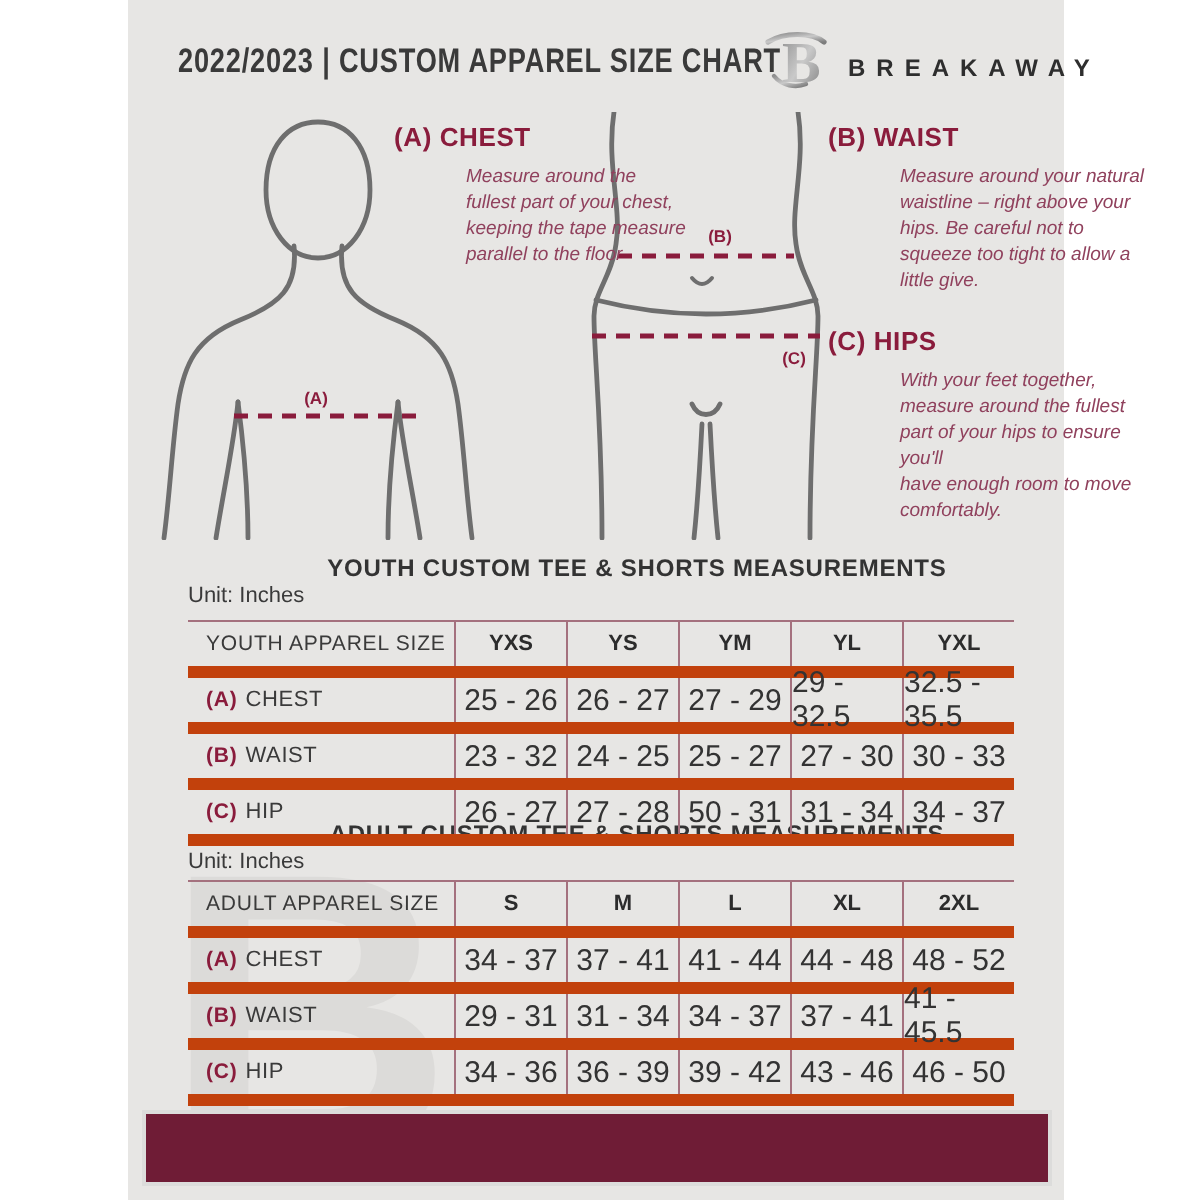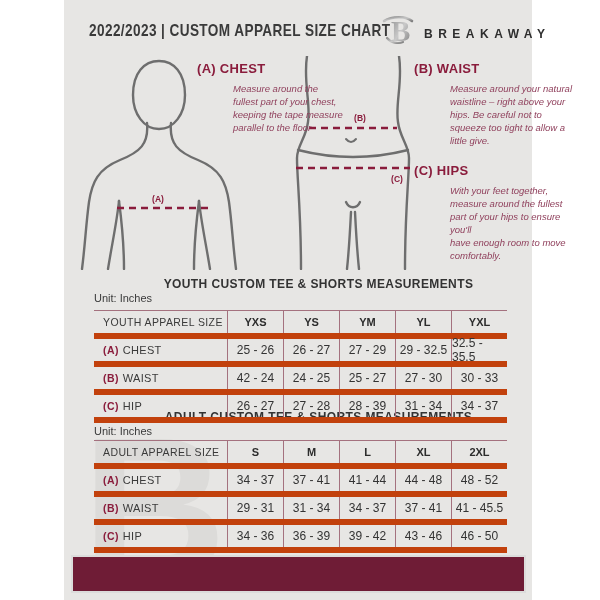--- a/index.html
+++ b/index.html
@@ -49,21 +49,21 @@
     position:absolute;left:30px;width:413px;z-index:2;
   }
   .trow{
     display:flex;height:22px;align-items:center;
     border-bottom:6px solid #c2410c;
   }
   .trow.thead{border-top:1px solid #a4717e;}
   .tcell{height:100%;display:flex;align-items:center;box-sizing:border-box;}
   .tlabel{width:133px;padding-left:9px;font-size:10.5px;color:#3a3a3a;letter-spacing:.4px;}
   .tsize{width:56px;justify-content:center;border-left:1px solid #a4717e;
-         font-size:12px;color:#333;}
+         font-size:15px;color:#333;}
   .thead .tsize{font-weight:700;font-size:11px;color:#2c2c2c;}
   .pre{font-weight:700;color:#8a1c3c;margin-right:4px;font-size:10.5px;}
   .rlabel{color:#3a3a3a;font-size:11px;letter-spacing:.3px;}
   
   .footer-bar{
     position:absolute;left:7px;top:555px;width:451px;height:34px;
     background:#6f1c36;border:2px solid #dcdcdb;z-index:3;
   }
   .watermark{
     position:absolute;left:18px;top:408px;z-index:1;
@@ -153,34 +153,34 @@
         <div class="tcell tsize">26 - 27</div>
         <div class="tcell tsize">27 - 29</div>
         <div class="tcell tsize">29 - 32.5</div>
         <div class="tcell tsize">32.5 - 35.5</div>
       </div>
       <div class="trow">
         <div class="tcell tlabel">
           <span class="pre">(B)</span>
           <span class="rlabel">WAIST</span>
         </div>
-        <div class="tcell tsize">42 - 24</div>
+        <div class="tcell tsize">23 - 32</div>
         <div class="tcell tsize">24 - 25</div>
         <div class="tcell tsize">25 - 27</div>
         <div class="tcell tsize">27 - 30</div>
         <div class="tcell tsize">30 - 33</div>
       </div>
       <div class="trow">
         <div class="tcell tlabel">
           <span class="pre">(C)</span>
           <span class="rlabel">HIP</span>
         </div>
         <div class="tcell tsize">26 - 27</div>
         <div class="tcell tsize">27 - 28</div>
-        <div class="tcell tsize">28 - 39</div>
+        <div class="tcell tsize">50 - 31</div>
         <div class="tcell tsize">31 - 34</div>
         <div class="tcell tsize">34 - 37</div>
       </div>
     </div>
 
   <div class="sec-title" style="top:410px;">ADULT CUSTOM TEE &amp; SHORTS MEASUREMENTS</div>
   <div class="sec-unit" style="top:425px;">Unit: Inches</div>
   <div class="table" style="top:440px;">
       <div class="trow thead">
         <div class="tcell tlabel">ADULT APPAREL SIZE</div>

